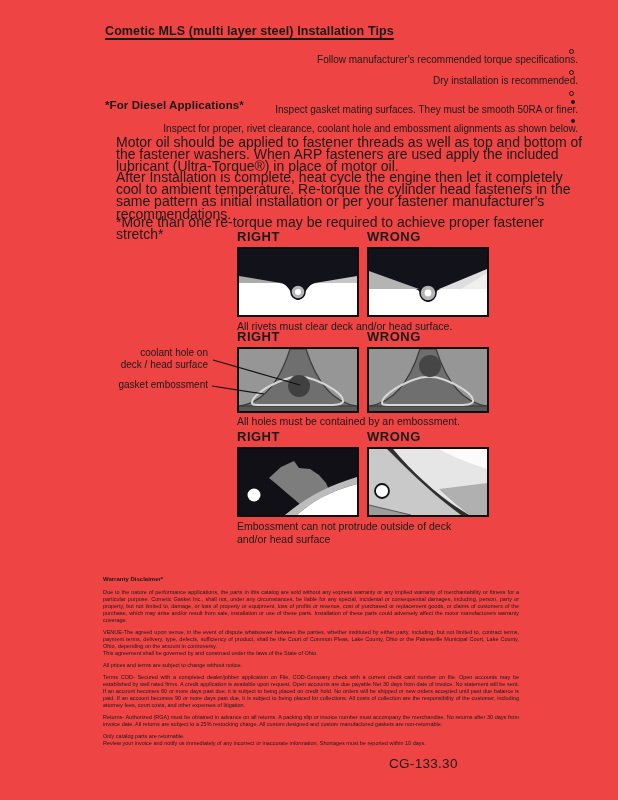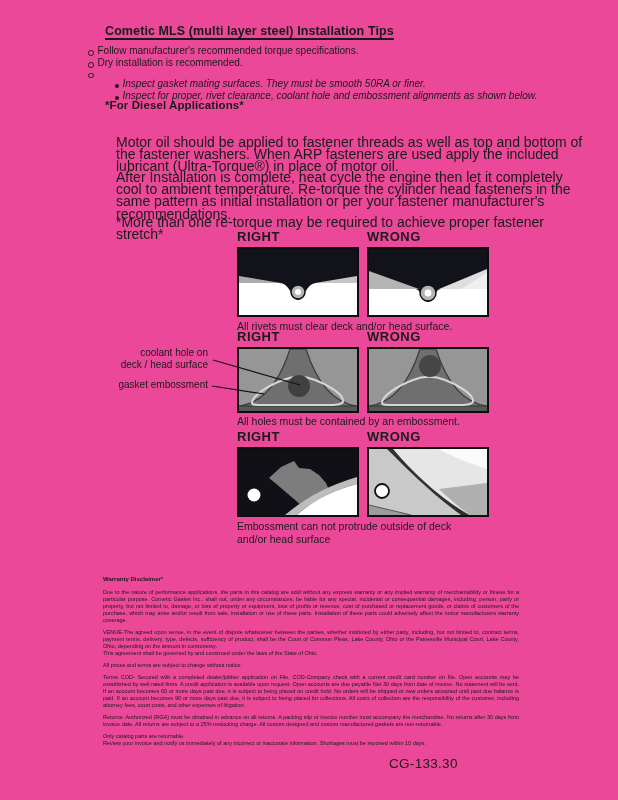--- a/index.html
+++ b/index.html
@@ -1,29 +1,29 @@
 <!DOCTYPE html>
 <html><head>
 <meta charset="utf-8">
 <style>
   html,body{margin:0;padding:0;background:#ffffff;}
   .page{
-    position:relative;width:618px;height:800px;background:#ec4899;
+    position:relative;width:618px;height:800px;background:#ef4444;
     font-family:"Liberation Sans",sans-serif;color:#1a1a1a;overflow:hidden;
   }
   .title{
     position:absolute;left:105px;top:24px;font-size:12.5px;font-weight:bold;
     text-decoration:underline;text-decoration-thickness:1.5px;text-underline-offset:3px;
     letter-spacing:.1px;white-space:nowrap;
   }
   .bullets{position:absolute;left:88px;top:45px;font-size:10px;line-height:12px;width:490px;}
-  .brow{display:flex;align-items:center;}
+  .brow{display:flex;align-items:flex-end;flex-direction:column;}
   .obullet{flex:0 0 auto;width:3.5px;height:3.5px;border:1px solid #1a1a1a;border-radius:50%;margin:3.5px 4px 0 0;}
   .sbullet{flex:0 0 auto;width:4px;height:4px;background:#1a1a1a;border-radius:50%;margin:3.5px 3.5px 0 0;}
-  .sub{margin-left:27px;font-style:italic;}
+  .sub{margin-left:27px;}
   .h2{position:absolute;left:105px;top:99px;font-size:11.5px;font-weight:bold;letter-spacing:.1px;}
   .para{position:absolute;left:116px;width:468px;font-size:14px;line-height:12.2px;}
   .rw-label{position:absolute;width:122px;text-align:left;font-size:13px;font-weight:bold;letter-spacing:.5px;}
   .fig{position:absolute;width:122px;border:2px solid #0d0d0d;box-sizing:border-box;background:#fff;line-height:0;}
   .fig svg{display:block;width:100%;height:100%;}
   .caption{position:absolute;font-size:10.5px;line-height:12.5px;}
   .callout{position:absolute;left:98px;width:110px;text-align:right;font-size:10px;line-height:12px;}
   .pointer-overlay{position:absolute;left:210px;top:352px;width:95px;height:48px;z-index:5;}
   .legal{position:absolute;left:103px;top:576px;width:416px;font-size:5.5px;line-height:7px;text-align:justify;}
   .legal .lh{font-size:6px;font-weight:bold;margin-bottom:6px;text-align:left;}

